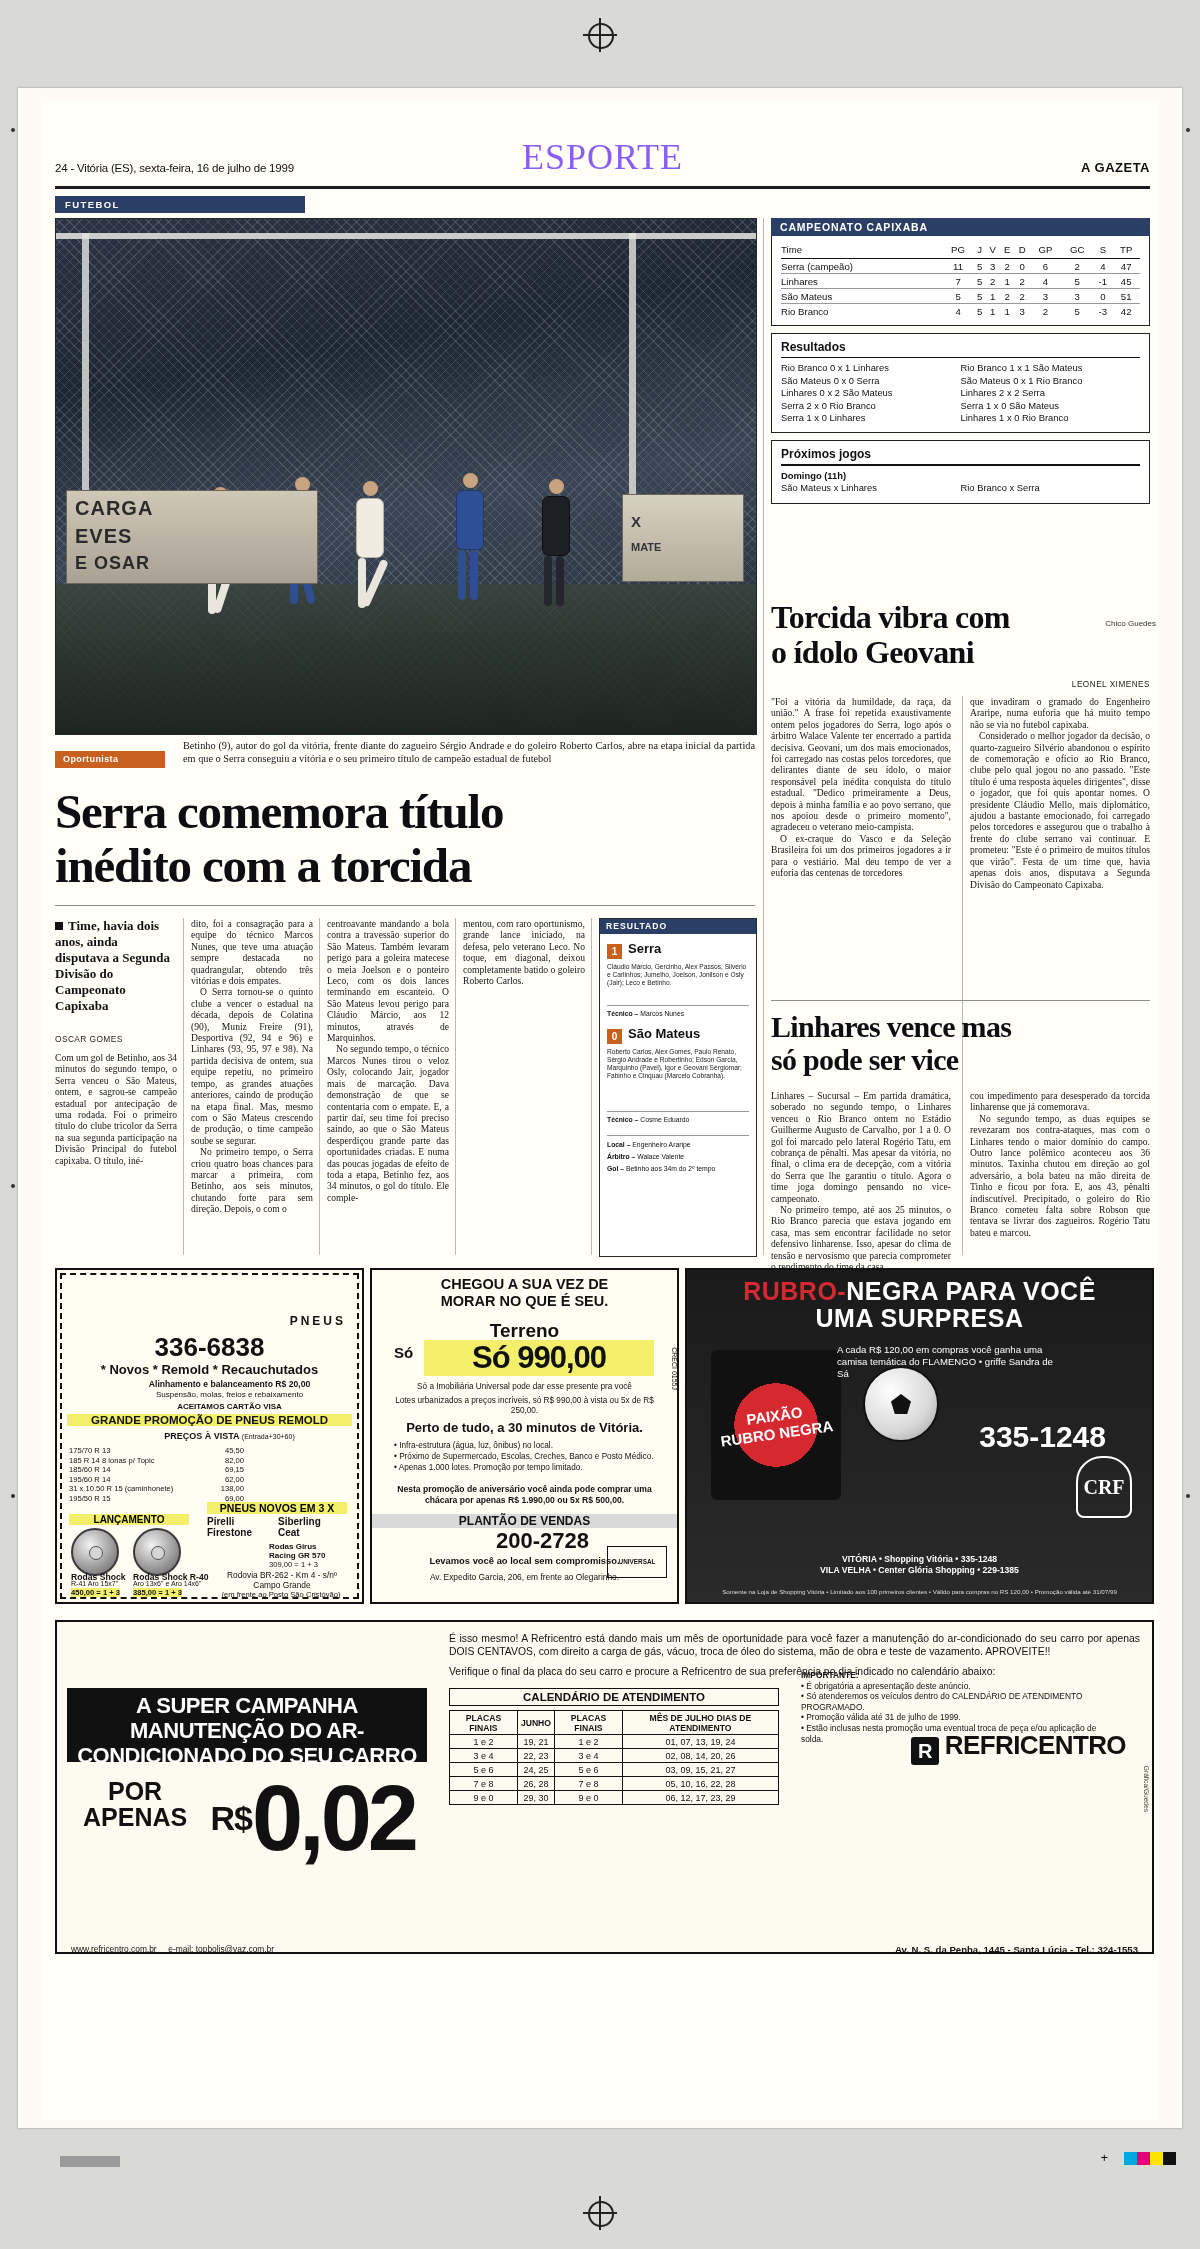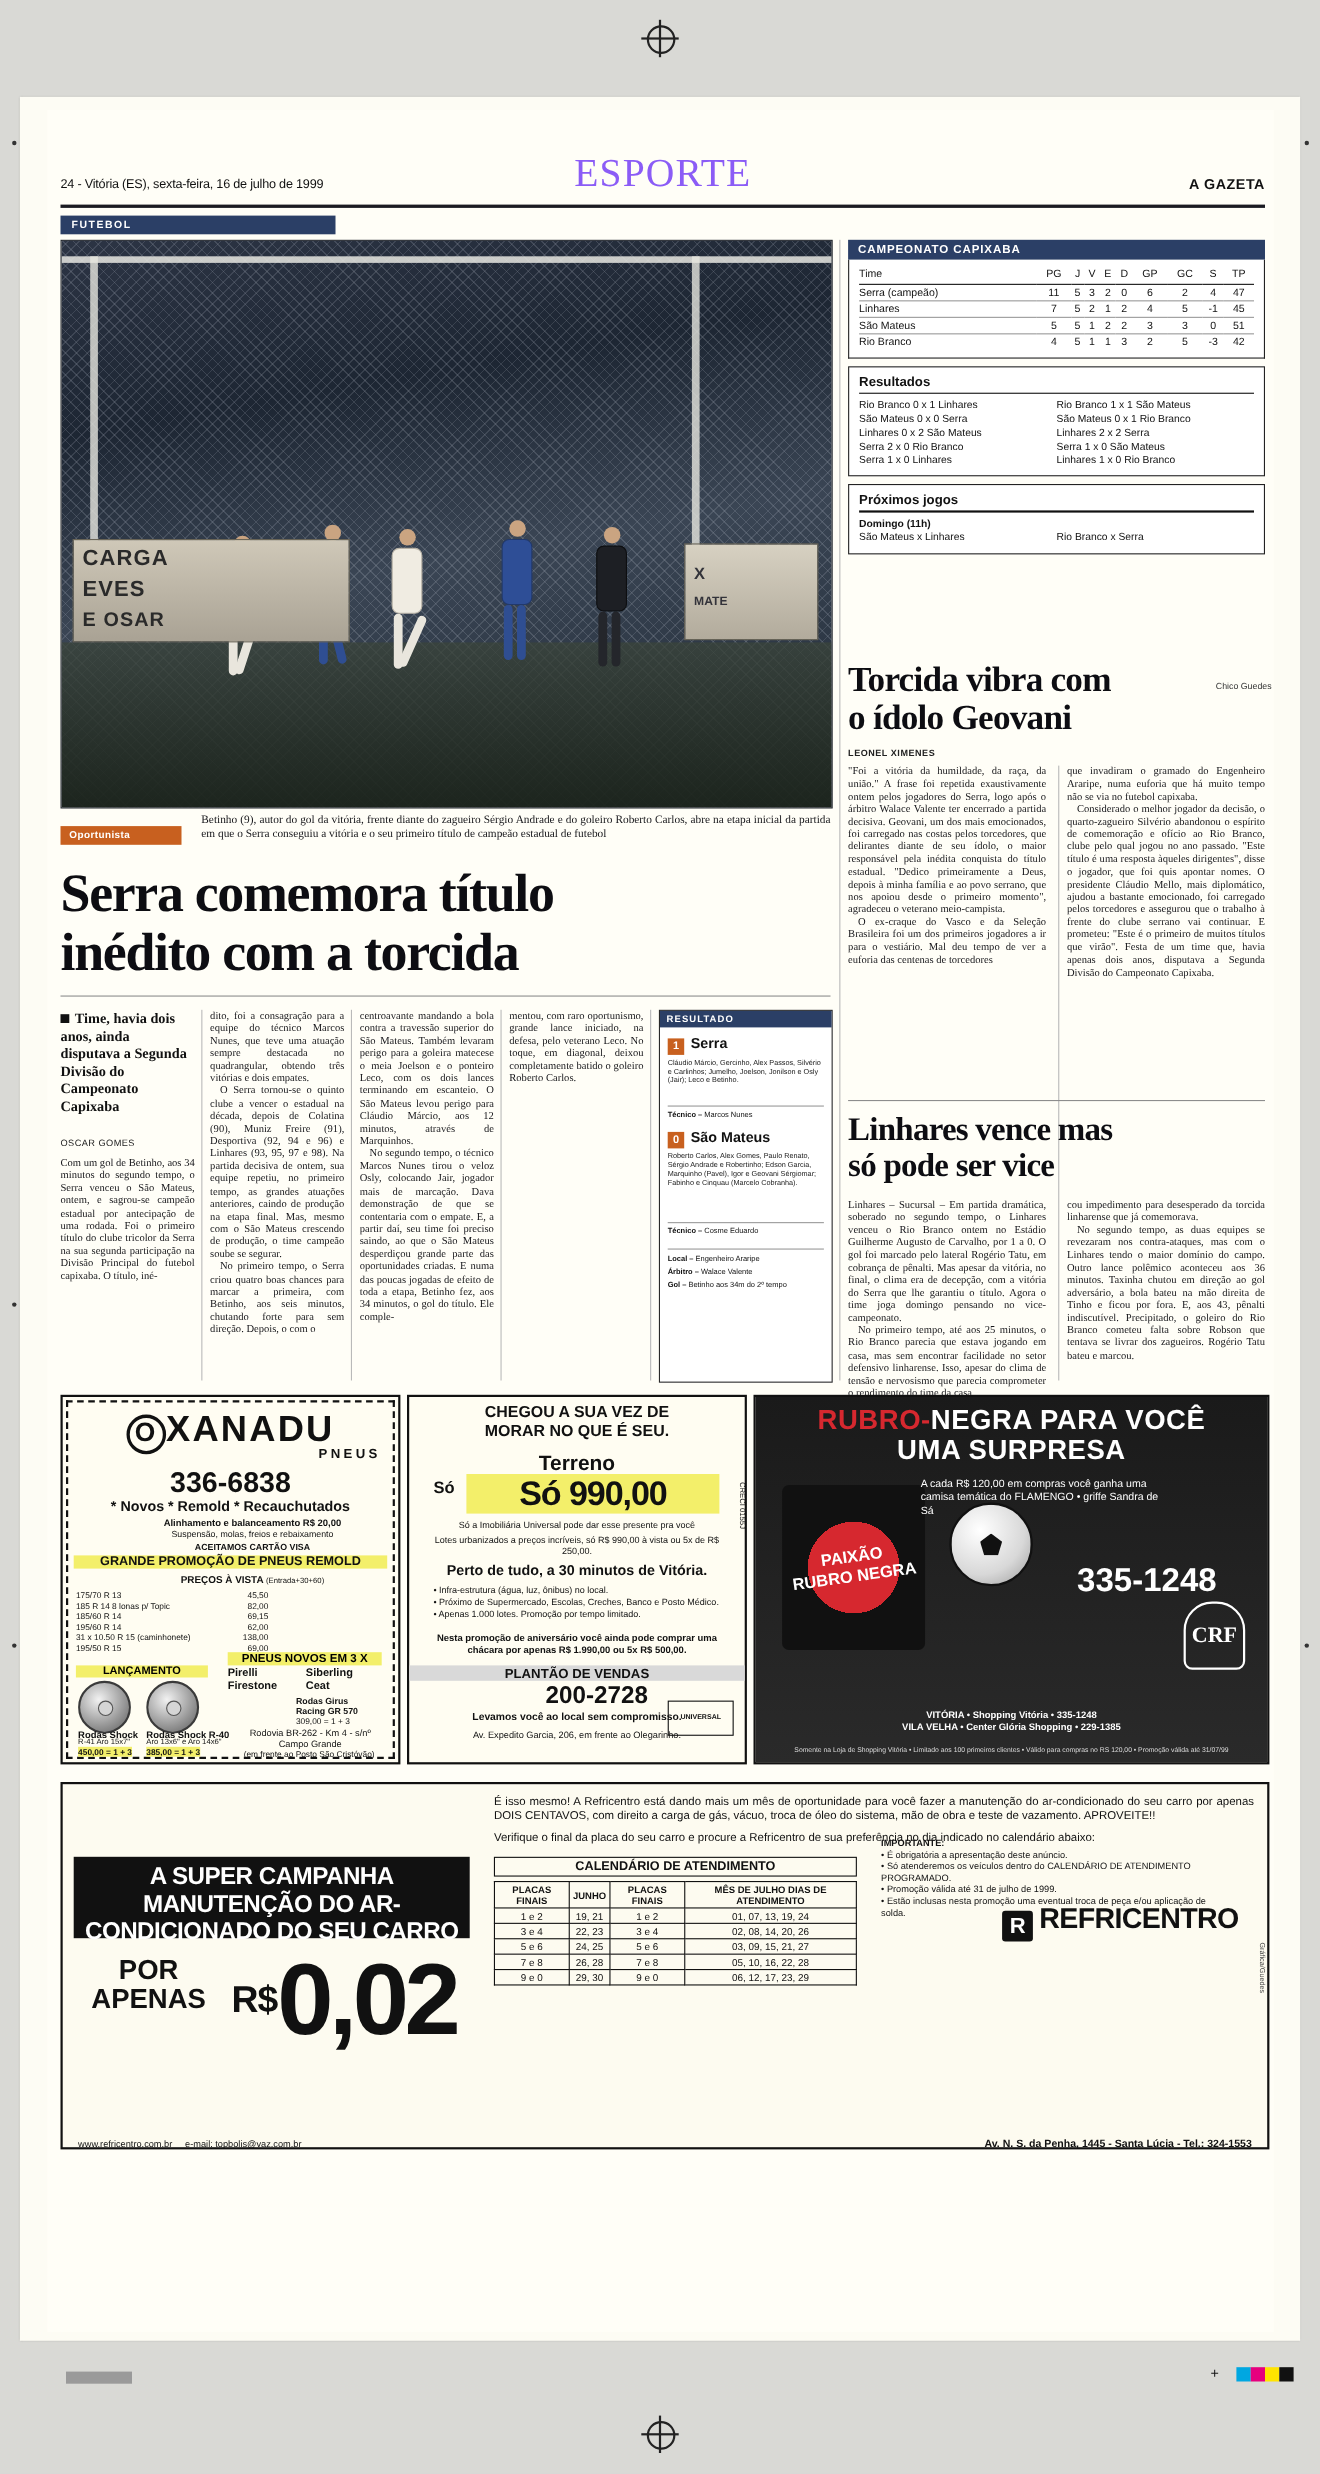--- a/index.html
+++ b/index.html
@@ -125,21 +125,21 @@
   .twocol ul{margin:0;padding:0;list-style:none;flex:1;}
   .twocol li{font-family:"Liberation Sans",sans-serif;font-size:9.4px;line-height:12.4px;color:#111;}
   .nx{font-family:"Liberation Sans",sans-serif;font-size:9.4px;line-height:12.4px;color:#111;}
   .nx b{font-weight:700;}
 
   
   .art1h{position:absolute;left:728px;top:500px;width:379px;
     font-family:"Liberation Serif",serif;font-weight:700;font-size:32px;line-height:35px;
     letter-spacing:-.7px;color:#0d0d12;}
   .art1b{position:absolute;left:728px;top:580px;width:379px;
-    font-family:"Liberation Sans",sans-serif;font-size:8.2px;letter-spacing:.5px;color:#222;text-align:left;font-weight:bold;}
+    font-family:"Liberation Sans",sans-serif;font-size:8.2px;letter-spacing:.5px;color:#222;text-align:right;}
   .art1c1{position:absolute;left:728px;top:596px;width:180px;}
   .art1c2{position:absolute;left:927px;top:596px;width:180px;}
 
   
   .art2rule{position:absolute;left:728px;top:900px;width:379px;height:1px;background:#8d8d8d;}
   .art2h{position:absolute;left:728px;top:910px;width:379px;
     font-family:"Liberation Serif",serif;font-weight:700;font-size:30px;line-height:33px;
     letter-spacing:-.7px;color:#0d0d12;}
   .art2c1{position:absolute;left:728px;top:990px;width:180px;}
   .art2c2{position:absolute;left:927px;top:990px;width:180px;}
@@ -576,23 +576,20 @@
       <h5>Linhares</h5>
       <p>Dirley; Polacco, Augusto, Alison e Rogério Tatu; Beta, Rossi, Edu e Taxinha; Evaldo (Márcio Matsudo) e Robson (Marquinho)</p>
       <h5>Rio Branco</h5>
       <p>Antônio Marcos, Murilo, Tinha, Fábio e Maurício; Dirceu, Alex Santana (Carlinhos), Marquinhos Capixaba e Magrão; Elemer (Lula) e Marcos Roberto (Alexandre Baby)</p>
     </div>
 
     <div class="adrow">
 
       <div class="ad-x">
         <div class="dots"></div>
-        <div class="xan">
-          <span class="o">O</span><span>XANADU</span>
-        </div>
         <div class="pneus">PNEUS</div>
         <div class="phone">336-6838</div>
         <div class="novos">* Novos * Remold * Recauchutados</div>
         <div class="xline xsmall" style="top:110px;font-weight:700;font-size:8.6px;">
           <span>Alinhamento e balanceamento R$ 20,00</span>
         </div>
         <div class="xline xsmall" style="top:120px;">
           <span>Suspensão, molas, freios e rebaixamento</span>
         </div>
         <div class="xline xsmall" style="top:132px;font-weight:700;">

